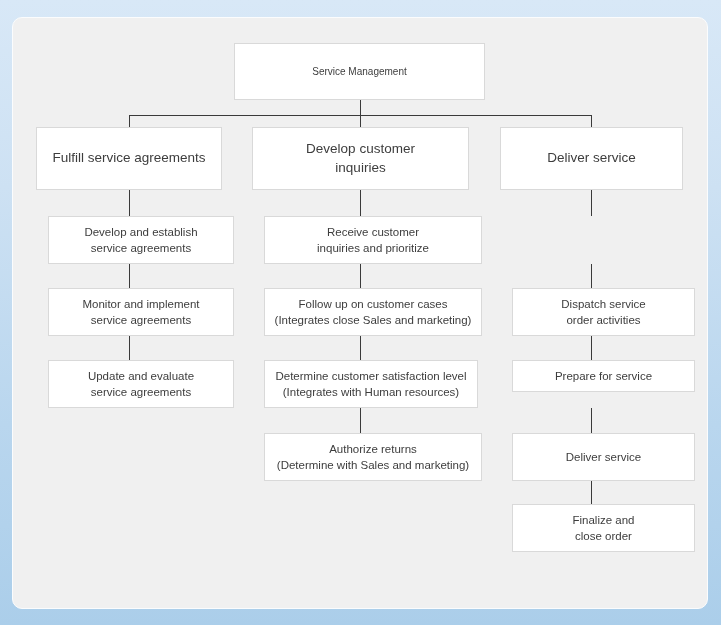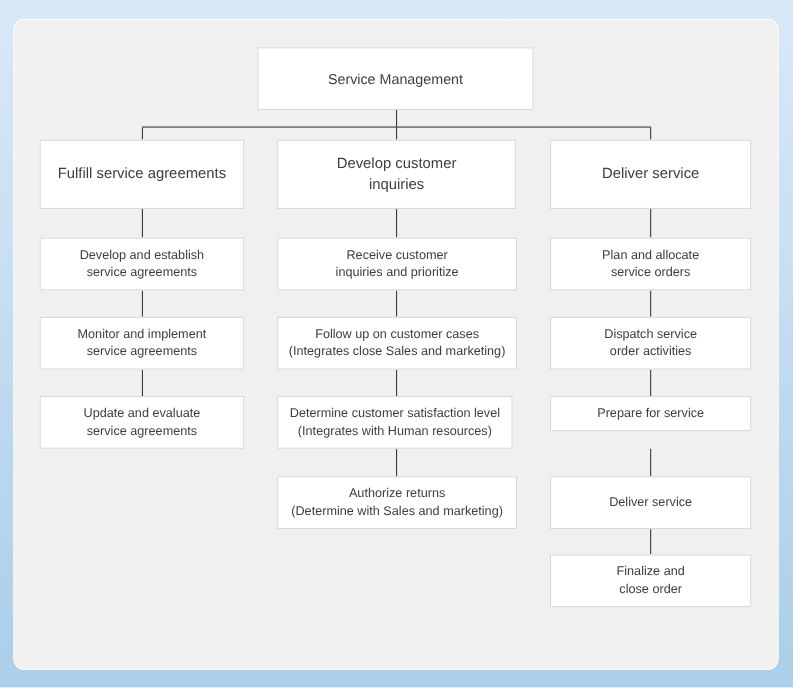--- a/index.html
+++ b/index.html
@@ -21,23 +21,23 @@
     position:absolute;
     background:#ffffff;
     border:1px solid #d9d9d9;
     box-sizing:border-box;
     display:flex;align-items:center;justify-content:center;
     text-align:center;
     color:#3d3d3d;
     white-space:pre-line;
     line-height:1.35;
   }
-  .node.root{font-size:13px;text-align:right;}
+  .node.root{font-size:10px;text-align:right;}
   .node.branch{font-size:13.5px;}
-  .node.child{font-size:11.5px;line-height:1.4;}
+  .node.child{font-size:11.5px;line-height:1.4;margin-left:12px;}
   .conn{position:absolute;background:#3a3a3a;}
   .conn.v{width:1px;}
   .conn.h{height:1px;}
 </style>
 </head>
 <body>
 
 <div class="stage">
 
   <div class="panel"></div>
@@ -79,22 +79,20 @@
 
   <div class="node child" style="left:252px;top:216px;width:218px;height:48px">Receive customer
 inquiries and prioritize</div>
   <div class="node child" style="left:252px;top:288px;width:218px;height:48px">Follow up on customer cases
 (Integrates close Sales and marketing)</div>
   <div class="node child" style="left:252px;top:360px;width:214px;height:48px">Determine customer satisfaction level
 (Integrates with Human resources)</div>
   <div class="node child" style="left:252px;top:433px;width:218px;height:48px">Authorize returns
 (Determine with Sales and marketing)</div>
 
-  <div class="node child" style="left:500px;top:216px;width:183px;height:48px">Plan and allocate
-service orders</div>
   <div class="node child" style="left:500px;top:288px;width:183px;height:48px">Dispatch service
 order activities</div>
   <div class="node child" style="left:500px;top:360px;width:183px;height:32px">Prepare for service</div>
   <div class="node child" style="left:500px;top:433px;width:183px;height:48px">Deliver service</div>
   <div class="node child" style="left:500px;top:504px;width:183px;height:48px">Finalize and
 close order</div>
 
 </div>
 
 </body></html>

